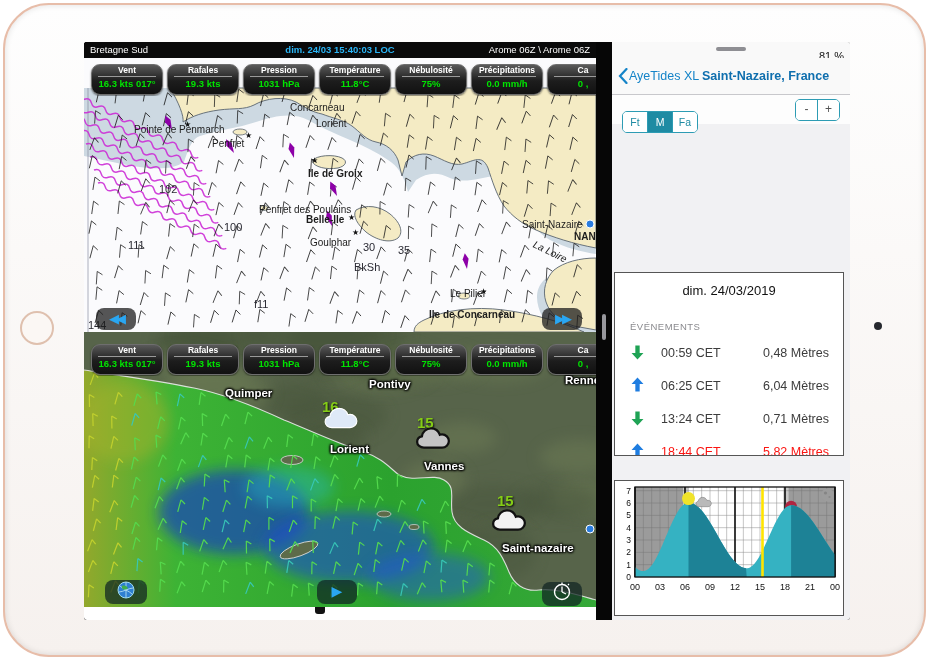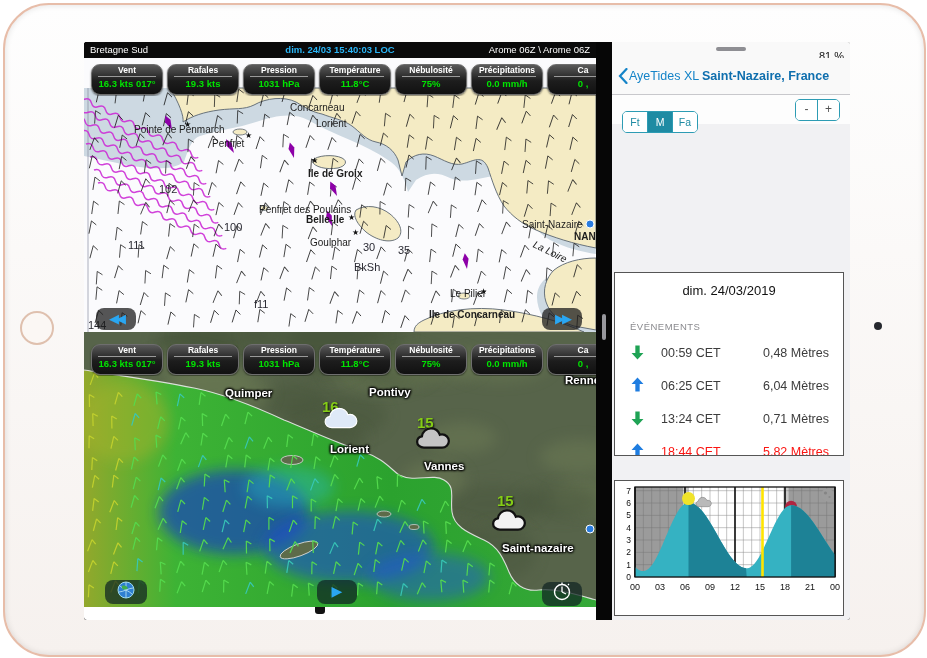--- a/index.html
+++ b/index.html
@@ -617,21 +617,21 @@
                 <path d="M0,6.5 L0,-6 M0,-6 L5,-3" stroke="#55dc4e" transform="translate(335.8,256.2) rotate(23)"></path>
                 <path d="M0,6.5 L0,-6 M0,-6 L5,-3" stroke="#55dc4e" transform="translate(357.3,253.8) rotate(-5)"></path>
                 <path d="M0,6.5 L0,-6 M0,-6 L5,-3" stroke="#55dc4e" transform="translate(379.3,254.1) rotate(-4)"></path>
                 <path d="M0,6.5 L0,-6 M0,-6 L5,-3" stroke="#55dc4e" transform="translate(405.3,254.0) rotate(5)"></path>
                 <path d="M0,6.5 L0,-6 M0,-6 L5,-3" stroke="#55dc4e" transform="translate(426.8,256.0) rotate(15)"></path>
               </g>
               <circle cx="506" cy="197" r="4" fill="#2a7ce0" stroke="#fff" stroke-width="1"></circle>
             </svg>
        <div id="satLabels">
               <div class="city" style="left: 141px; top: 55px;">Quimper</div>
-              <div class="city" style="left: 285px; top: 54px;">Pontivy</div>
+              <div class="city" style="left: 285px; top: 46px;">Pontivy</div>
               <div class="city" style="left: 246px; top: 111px;">Lorient</div>
               <div class="city" style="left: 340px; top: 128px;">Vannes</div>
               <div class="city" style="left: 418px; top: 210px;">Saint-nazaire</div>
               <div class="city" style="left: 481px; top: 42px;">Rennes</div>
               <div class="temp" style="left: 136px; top: 10px;">15</div>
               <div class="temp" style="left: 238px; top: 66px;">16</div>
               <div class="temp" style="left: 333px; top: 82px;">15</div>
               <div class="temp" style="left: 413px; top: 160px;">15</div>
               <svg width="34" height="24" viewBox="0 0 30 21" style="position: absolute; left: 240px; top: 74px;">
                 <path d="M7,19 C3.7,19 1,16.8 1,14 C1,11.6 2.8,9.6 5.2,9.1 C5.6,5.2 9,2 13.2,2 C16.8,2 19.9,4.3 21,7.6 C21.6,7.4 22.3,7.3 23,7.3 C26.3,7.3 29,10 29,13.2 C29,16.4 26.3,19 23,19 Z" fill="#dfe9f8" stroke="#ffffff" stroke-width="1"></path>

